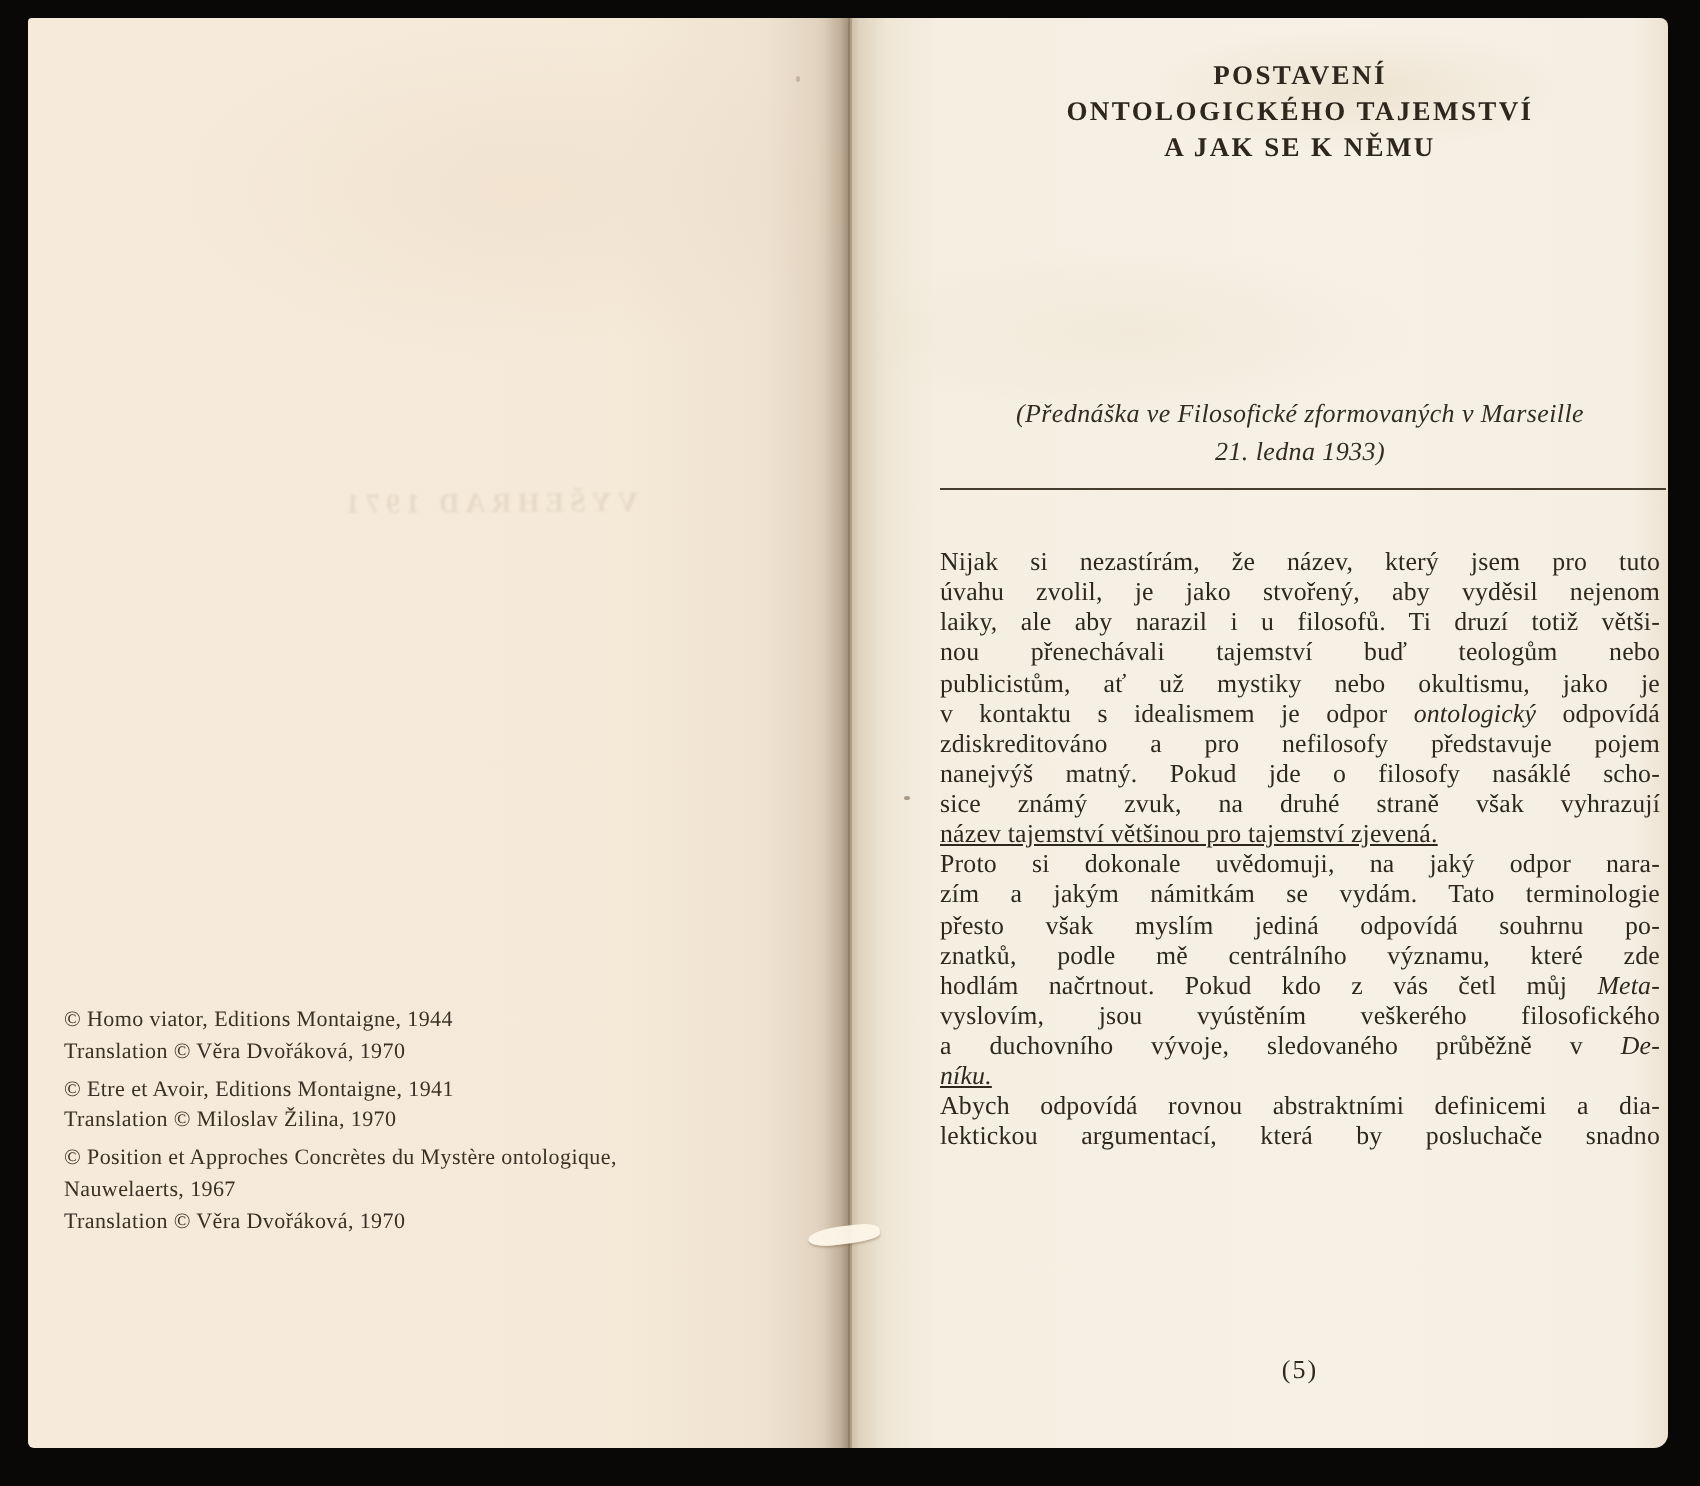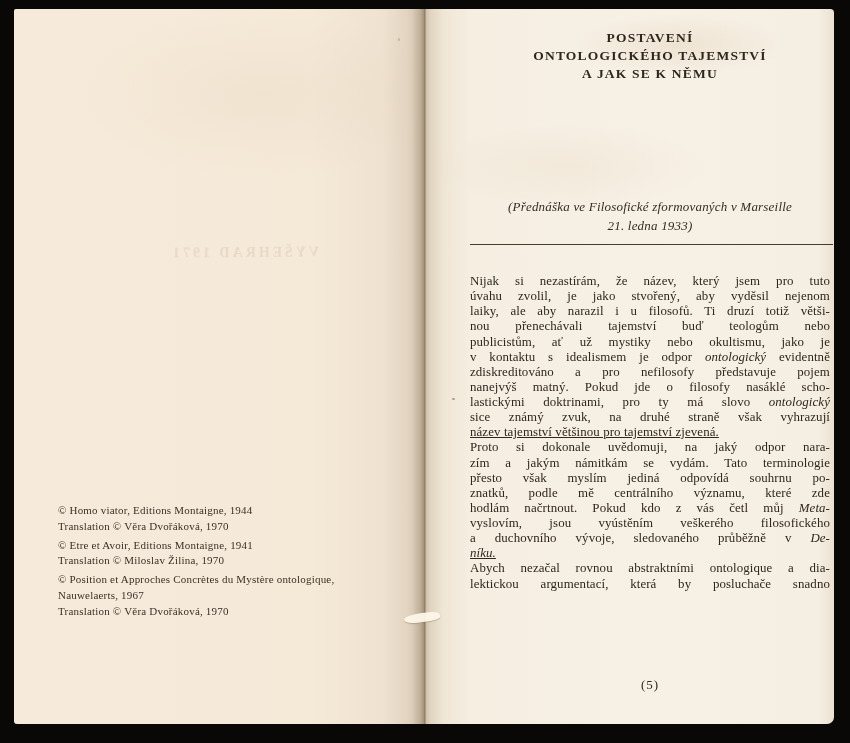--- a/index.html
+++ b/index.html
@@ -28,21 +28,21 @@
       radial-gradient(200px 60px at 35% 22%, rgba(205,180,140,.10), transparent 70%),
       linear-gradient(to right,#c9bba5 0%,#e0d3bf 1.2%,#efe6d6 4.5%,#f5eee1 11%,#f7f0e5 60%,#f5eee2 96%,#ece2d2 100%);
   }
   
   .show-through{
     position:absolute;left:128px;top:236px;width:205px;
     transform:scaleX(-1) rotate(.4deg);
     font-weight:bold;font-size:14px;letter-spacing:3px;text-align:center;
     color:rgba(104,74,42,.10);filter:blur(.6px);
   }
-  .copyright{position:absolute;left:44px;top:494px;width:330px;color:#3a3126;}
+  .copyright{position:absolute;left:18px;top:494px;width:330px;color:#3a3126;}
   .cgroup{margin-bottom:3px;}
   .cline{font-size:11px;line-height:15.8px;letter-spacing:.2px;white-space:nowrap;}
   
   .col{position:absolute;left:45px;width:360px;}
   .title-block{top:20px;text-align:center;color:#2e271e;}
   .title-line{font-size:13.5px;font-weight:bold;letter-spacing:1.2px;line-height:18px;}
   .subtitle-block{top:188px;text-align:center;font-style:italic;color:#352c21;}
   .subtitle-line{font-size:13px;line-height:19px;letter-spacing:.2px;}
   .rule{position:absolute;left:45px;top:235px;width:363px;height:0;
         border:none;border-top:1.6px solid #463d2f;margin:0;}
@@ -103,35 +103,34 @@
           <div class="subtitle-line">(Přednáška ve Filosofické zformovaných v Marseille</div>
           <div class="subtitle-line">21. ledna 1933)</div>
         </div>
       <hr class="rule">
       <div class="col body-text">
           <div class="bline"><span>Nijak si nezastírám, že název, který jsem pro tuto</span></div>
           <div class="bline"><span>úvahu zvolil, je jako stvořený, aby vyděsil nejenom</span></div>
           <div class="bline"><span>laiky, ale aby narazil i u filosofů. Ti druzí totiž větši-</span></div>
           <div class="bline"><span>nou přenechávali tajemství buď teologům nebo</span></div>
           <div class="bline"><span>publicistům, ať už mystiky nebo okultismu, jako je</span></div>
-          <div class="bline"><span>v kontaktu s idealismem je odpor </span><span class="it">ontologický</span><span> evidentně</span></div>
+          <div class="bline"><span>v kontaktu s idealismem je odpor </span><span class="it">ontologický</span><span> odpovídá</span></div>
           <div class="bline"><span>zdiskreditováno a pro nefilosofy představuje pojem</span></div>
           <div class="bline"><span>nanejvýš matný. Pokud jde o filosofy nasáklé scho-</span></div>
-          <div class="bline"><span>lastickými doktrinami, pro ty má slovo </span><span class="it">ontologický</span></div>
           <div class="bline"><span>sice známý zvuk, na druhé straně však vyhrazují</span></div>
           <div class="bline end"><span>název tajemství většinou pro tajemství zjevená.</span></div>
           <div class="bline"><span>Proto si dokonale uvědomuji, na jaký odpor nara-</span></div>
           <div class="bline"><span>zím a jakým námitkám se vydám. Tato terminologie</span></div>
           <div class="bline"><span>přesto však myslím jediná odpovídá souhrnu po-</span></div>
           <div class="bline"><span>znatků, podle mě centrálního významu, které zde</span></div>
           <div class="bline"><span>hodlám načrtnout. Pokud kdo z vás četl můj </span><span class="it">Meta-</span></div>
           <div class="bline"><span>vyslovím, jsou vyústěním veškerého filosofického</span></div>
           <div class="bline"><span>a duchovního vývoje, sledovaného průběžně v </span><span class="it">De-</span></div>
           <div class="bline end"><span class="it">níku.</span></div>
-          <div class="bline"><span>Abych nezačal rovnou abstraktními ontologique a dia-</span></div>
+          <div class="bline"><span>Abych odpovídá rovnou abstraktními definicemi a dia-</span></div>
           <div class="bline"><span>lektickou argumentací, která by posluchače snadno</span></div>
         </div>
       <div class="page-number">(5)</div>
       <div class="speck speck-a"></div>
     </div>
 
     <div class="crease-shadow"></div>
     <div class="binding-thread"></div>
   </div>
 </div>

